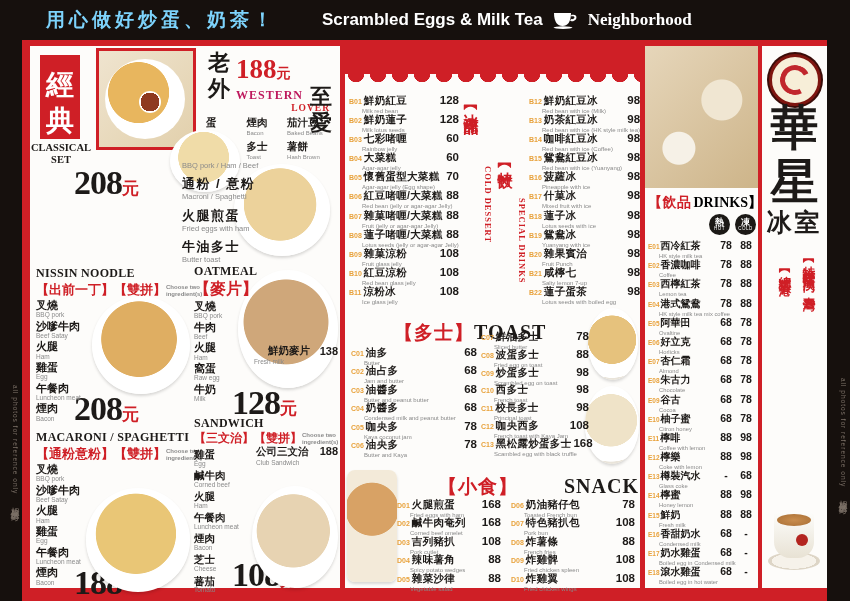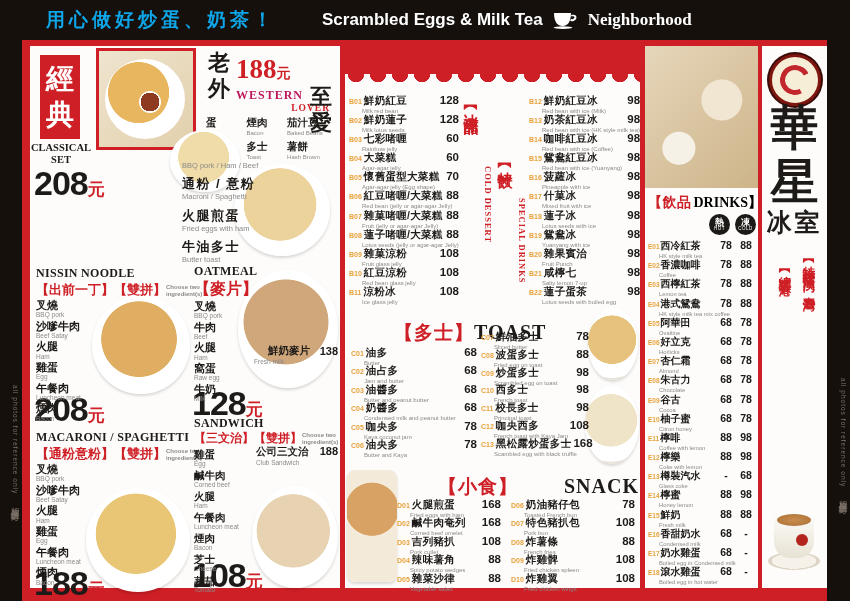--- a/index.html
+++ b/index.html
@@ -1,20 +1,20 @@
 <!DOCTYPE html>
 <html><head>
 <meta charset="utf-8">
 <style>
   html,body{margin:0;padding:0;background:#16100d;}
   #stage{position:relative;width:850px;height:601px;background:#16100d;overflow:hidden;
          font-family:"Liberation Sans",sans-serif;color:#1d1a18;}
   
   #top-banner{position:absolute;left:0;top:0;width:850px;height:40px;display:flex;align-items:center;}
-  .tb-cn{margin-left:46px;color:#0ea5e9;font-weight:bold;font-size:19px;letter-spacing:4px;}
+  .tb-cn{margin-left:46px;color:#7dd3fc;font-weight:bold;font-size:19px;letter-spacing:4px;}
   .tb-en{margin-left:46px;color:#fff;font-family:Liberation Sans, sans-serif;font-weight:bold;font-size:17px;}
   .cupsvg{margin:0 9px 0 10px;}
   .tb-en2{color:#fff;font-family:"Liberation Serif",serif;font-weight:bold;font-size:17px;}
   
   #frame{position:absolute;left:22px;top:40px;width:805px;height:561px;background:#cf1f26;}
   .panel{position:absolute;background:#fdfcfa;}
   #panel-left{left:8px;top:6px;width:310px;height:542px;}
   #panel-mid{left:323px;top:6px;width:295px;height:542px;}
   #panel-drinks{left:623px;top:6px;width:113px;height:542px;}
   #panel-brand{left:740px;top:6px;width:65px;height:542px;}
@@ -25,24 +25,24 @@
   
   .mi{position:relative;}
   .mi-top{display:flex;align-items:baseline;gap:2px;}
   .mi-code{color:#e8a23c;font-size:7px;font-weight:bold;flex:0 0 auto;}
   .mi-cn{font-size:10.5px;font-weight:bold;white-space:nowrap;letter-spacing:0.3px;}
   .mi-price{margin-left:auto;font-size:11.5px;font-weight:bold;}
   .mi-en{font-size:6px;color:#8a8a8a;line-height:1.1;margin-left:13px;white-space:nowrap;}
   
   #jd-box{position:absolute;left:10px;top:9px;width:40px;height:84px;background:#cf1f26;color:#fff;
           font-family:"Liberation Serif",serif;font-weight:bold;font-size:28px;line-height:1.3;
-          text-align:center;word-break:break-all;padding-top:6px;box-sizing:border-box;}
+          text-align:center;word-break:break-all;padding-top:12px;box-sizing:border-box;}
   #jd-en{position:absolute;left:0;top:96px;width:62px;text-align:center;font-family:"Liberation Serif",serif;
          font-weight:bold;font-size:10.5px;line-height:1.15;}
-  .big-price{position:absolute;font-family:Liberation Sans, sans-serif;font-weight:bold;}
+  .big-price{position:absolute;font-family:Liberation Serif, serif;font-weight:bold;margin-left:40px;}
   .bp-num{font-size:34px;letter-spacing:-1px;}
   .bp-unit{font-size:17px;color:#cf1f26;}
   #jd-price{left:4px;top:118px;}
   #main-photo{position:absolute;left:66px;top:2px;width:100px;height:102px;border:3px solid #cf1f26;
               background:linear-gradient(135deg,#efe4cf,#e2d0ac);box-sizing:border-box;}
   #main-photo .inplate{position:absolute;left:6px;top:8px;width:80px;height:80px;border-radius:50%;
         background:radial-gradient(circle at 42% 42%,#e8b65e 0 46%,#fff 47% 80%,#e9e3d8 81% 100%);}
   #main-photo .beans{position:absolute;left:40px;top:40px;width:22px;height:22px;border-radius:50%;
         background:radial-gradient(circle,#8e3a20 0 60%,#fff 61% 100%);}
   #w-left,#w-right{position:absolute;width:26px;font-size:22px;font-weight:bold;line-height:1.18;

